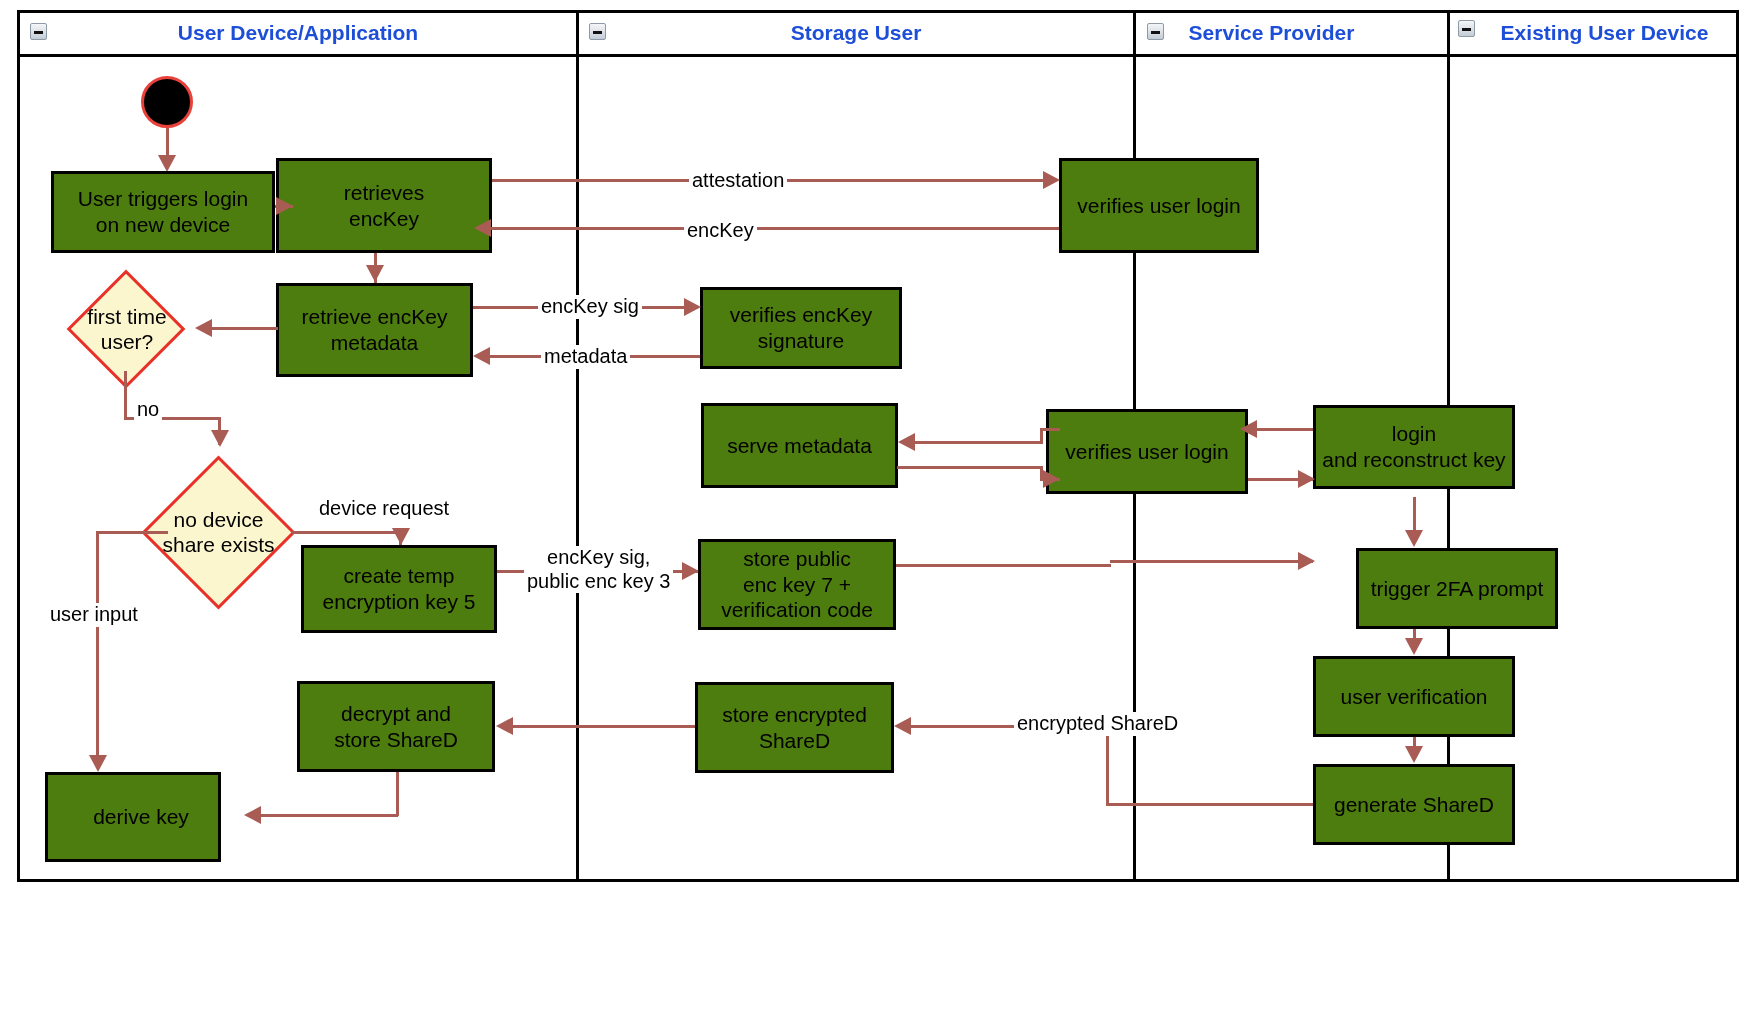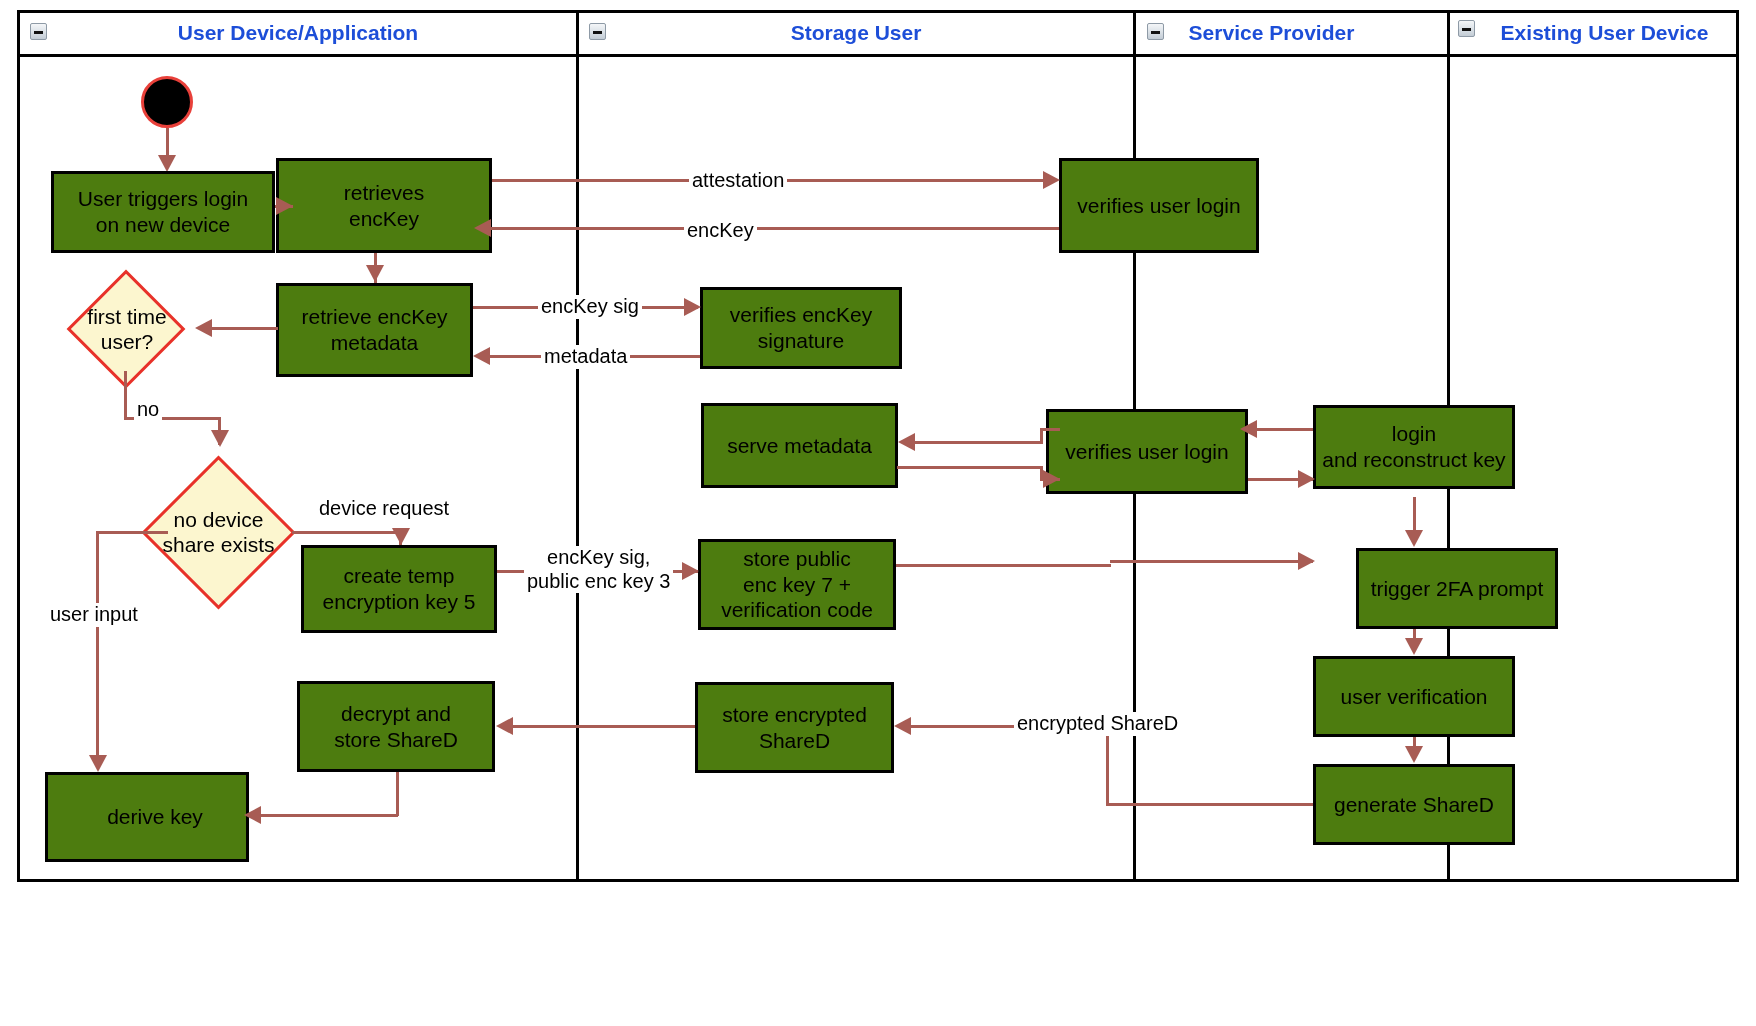--- a/index.html
+++ b/index.html
@@ -160,21 +160,21 @@
   <div class="arrow down" style="left:392px;top:528px;"></div>
 
   <div class="node" style="left:301px;top:545px;width:196px;height:88px;">create temp
 encryption key 5</div>
 
   <div class="seg-h" style="left:96px;top:531px;width:72px;"></div>
   <div class="seg-v" style="left:96px;top:531px;height:231px;"></div>
   <div class="edge-label" style="left:47px;top:603px;">user input</div>
   <div class="arrow down" style="left:89px;top:755px;"></div>
 
-  <div class="node" style="left:45px;top:772px;width:204px;height:90px;padding-left:16px;">derive key</div>
+  <div class="node" style="left:45px;top:772px;width:176px;height:90px;padding-left:16px;">derive key</div>
 
   <div class="node" style="left:297px;top:681px;width:198px;height:91px;">decrypt and
 store ShareD</div>
 
   <div class="seg-v" style="left:396px;top:772px;height:44px;"></div>
   <div class="seg-h" style="left:258px;top:814px;width:140px;"></div>
   <div class="arrow left" style="left:244px;top:806px;"></div>
 
   <div class="node" style="left:700px;top:287px;width:202px;height:82px;">verifies encKey
 signature</div>

